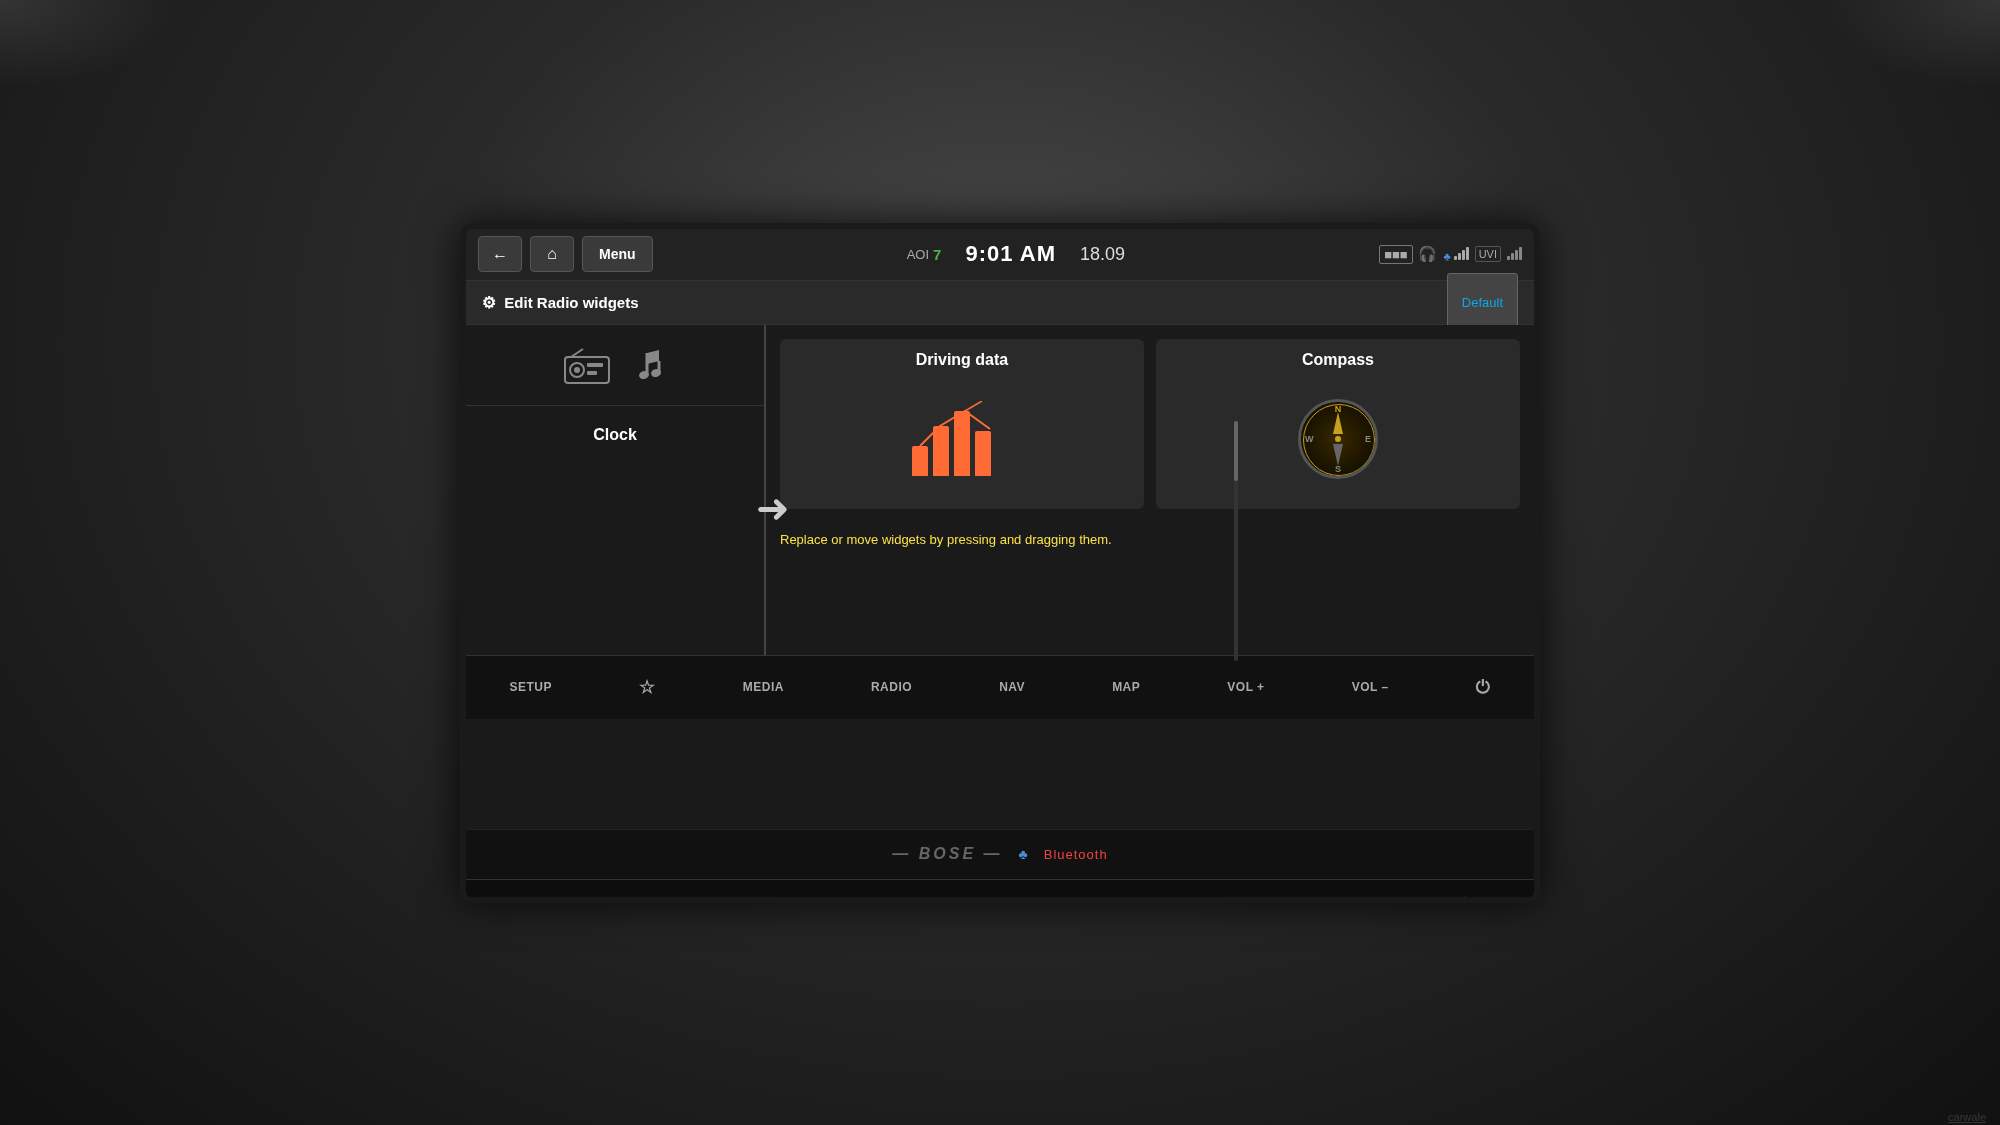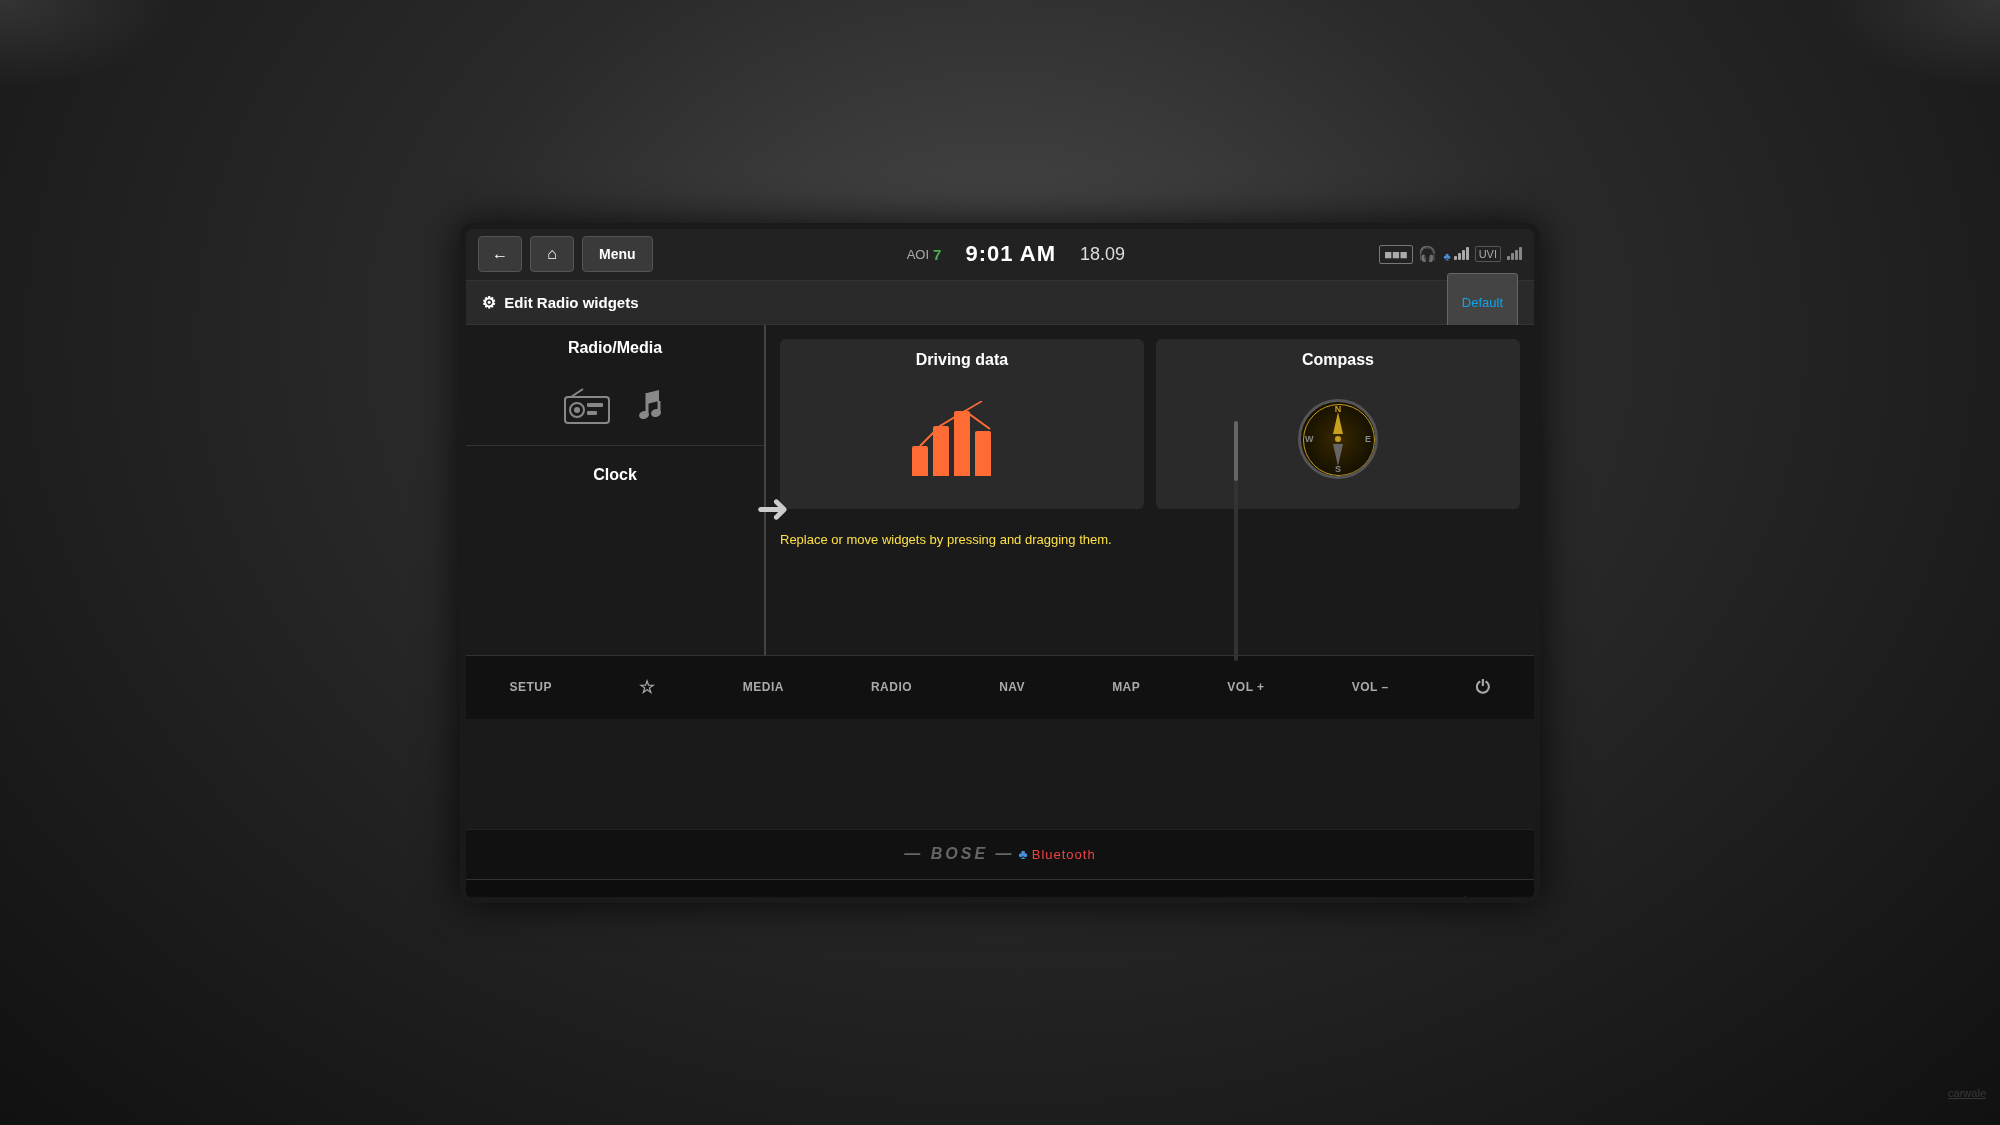--- a/index.html
+++ b/index.html
@@ -292,21 +292,21 @@
       padding: 4px 12px;
     }
 
     
     .bose-bar {
       height: 50px;
       background: #111;
       display: flex;
       align-items: center;
       justify-content: center;
-      gap: 4px;
+      gap: 16px;
       border-top: 1px solid #222;
     }
 
     .bose-text {
       color: #666;
       font-size: 16px;
       font-style: italic;
       font-weight: bold;
       letter-spacing: 3px;
     }
@@ -375,21 +375,21 @@
       right: 0;
       width: 180px;
       height: 90px;
       background: radial-gradient(ellipse at top right, #5a5a5a 0%, transparent 70%);
       opacity: 0.4;
     }
 
     
     .watermark {
       position: absolute;
-      bottom: 26px;
+      bottom: 2px;
       right: 14px;
       color: rgba(255,255,255,0.15);
       font-size: 11px;
       z-index: 100;
       text-decoration: underline;
     }
 
     .signal-bars {
       display: inline-flex;
       align-items: flex-end;
@@ -533,21 +533,20 @@
         </div>
         <button class="default-btn">Default</button>
       </div>
 
       <div class="main-content-wrapper">
         <div class="main-content">
 
           <div class="left-panel">
 
             <div class="widget-item">
-              <div class="widget-title">Radio/Media</div>
               <div class="widget-icons">
 
                 <svg width="48" height="40" viewBox="0 0 48 40">
                   <rect x="2" y="12" width="44" height="26" rx="3" fill="none" stroke="#888" stroke-width="2"></rect>
                   <circle cx="14" cy="25" r="7" fill="none" stroke="#888" stroke-width="2"></circle>
                   <circle cx="14" cy="25" r="3" fill="#888"></circle>
                   <rect x="24" y="18" width="16" height="4" rx="1" fill="#888"></rect>
                   <rect x="24" y="26" width="10" height="4" rx="1" fill="#888"></rect>
                   <line x1="8" y1="12" x2="20" y2="4" stroke="#888" stroke-width="2"></line>
                 </svg>

